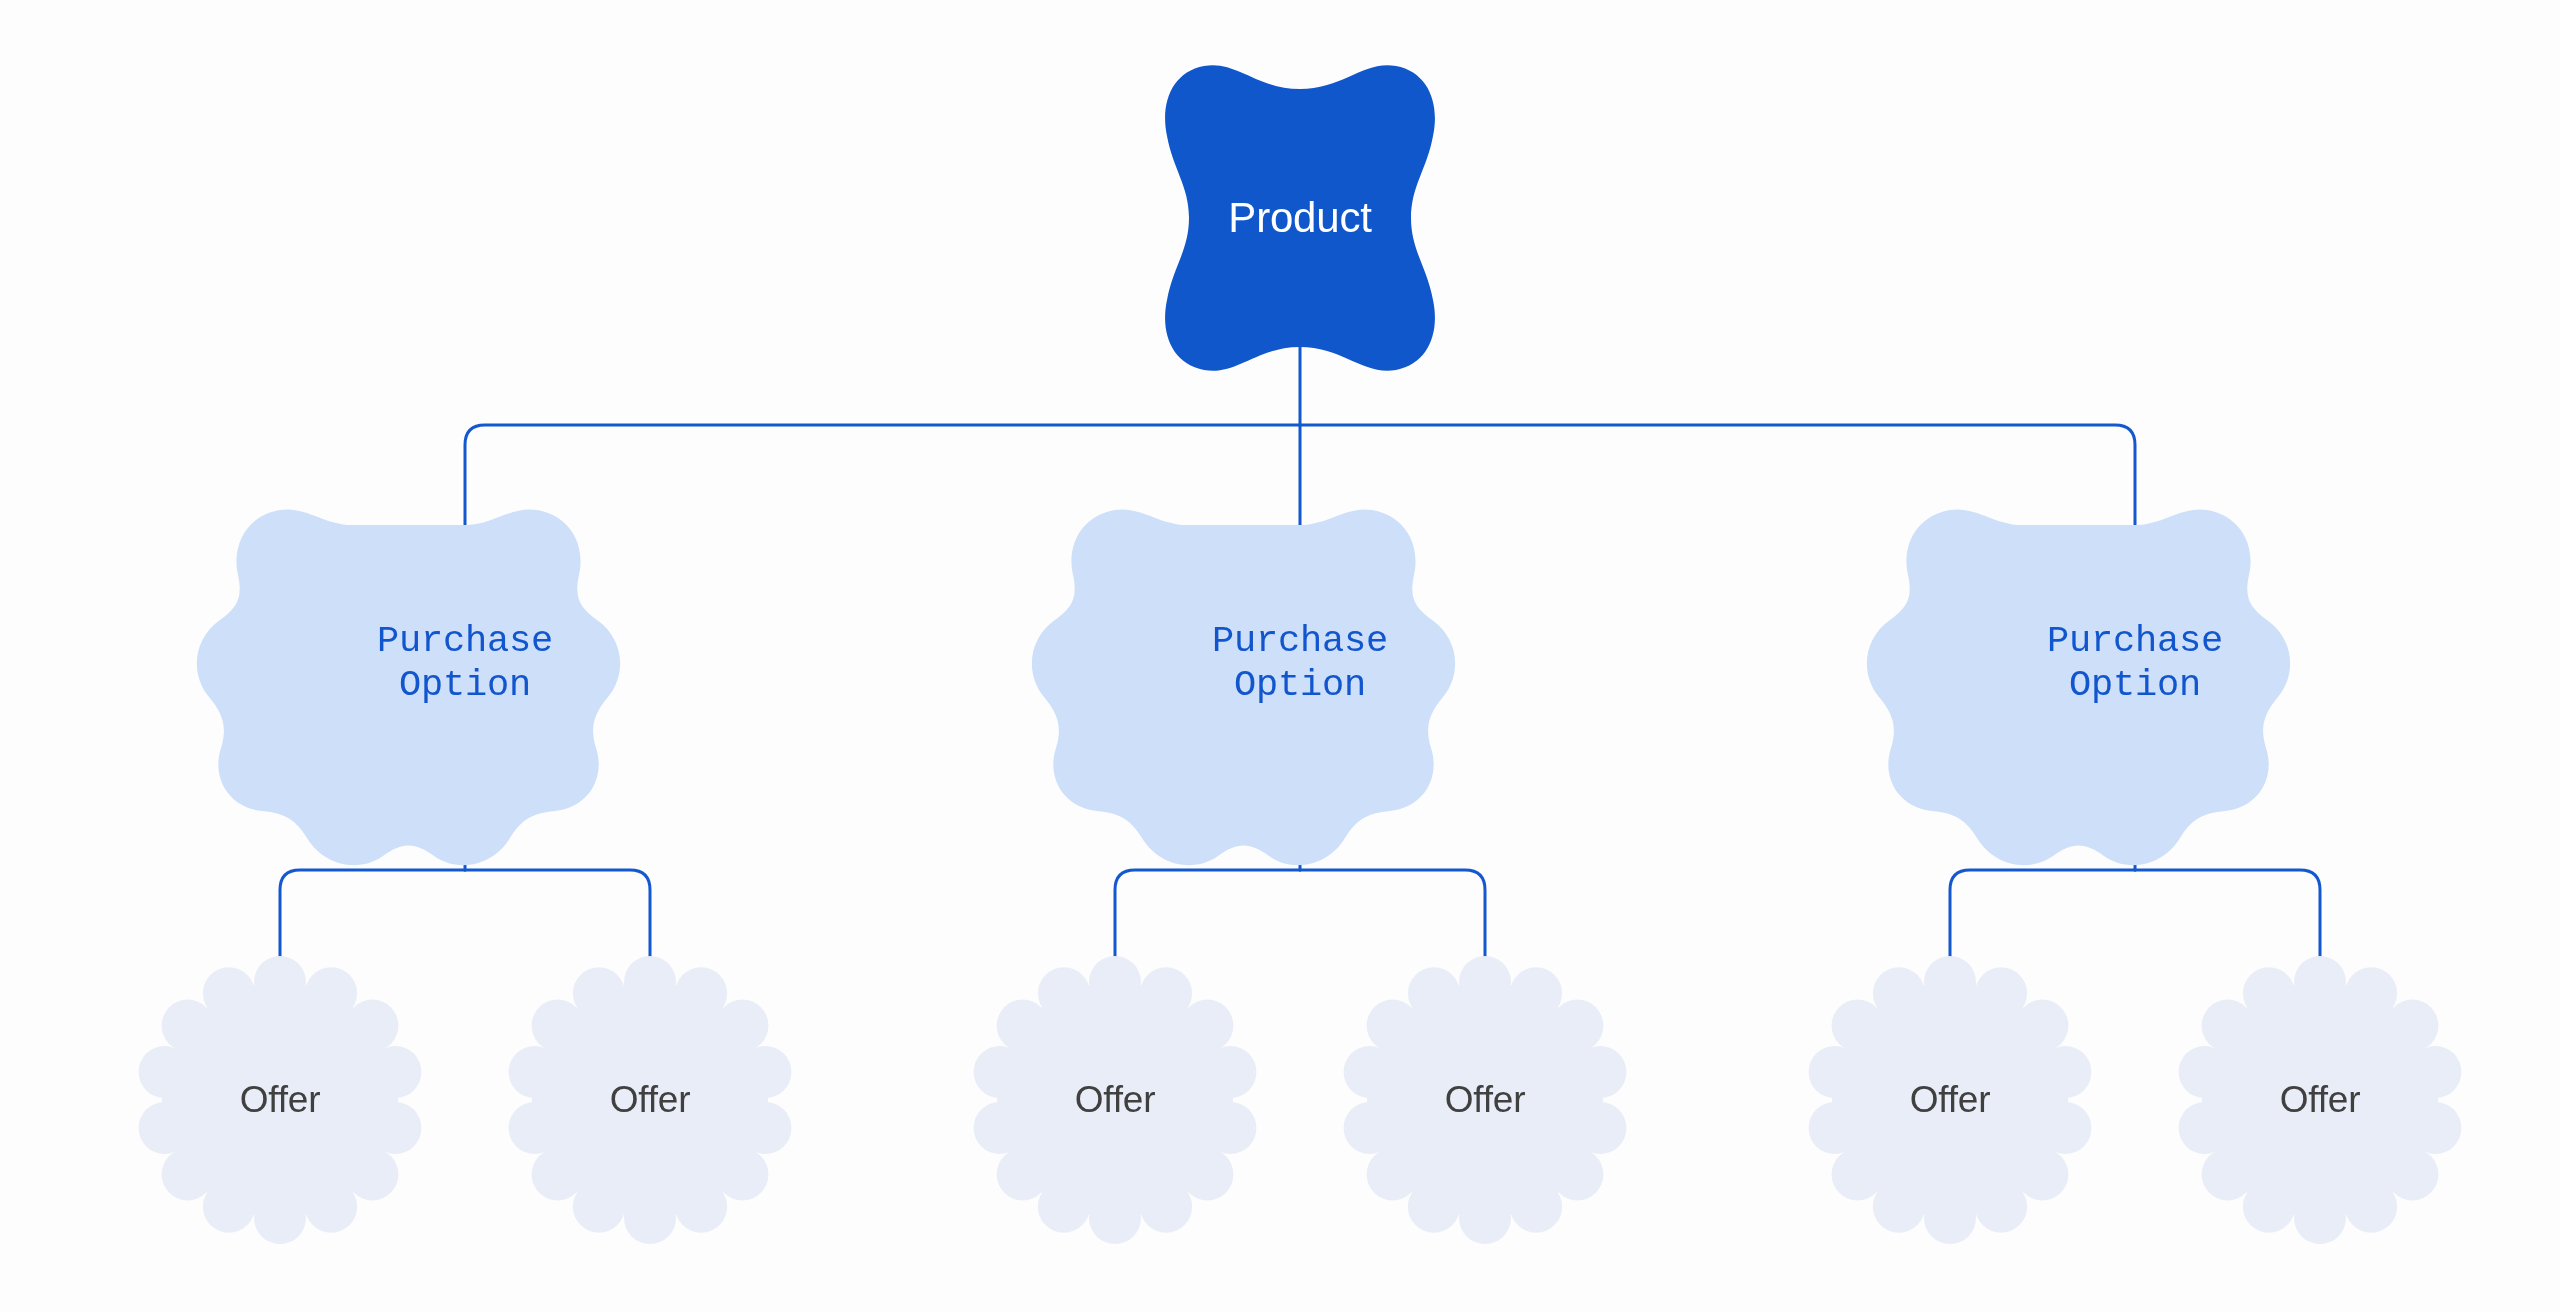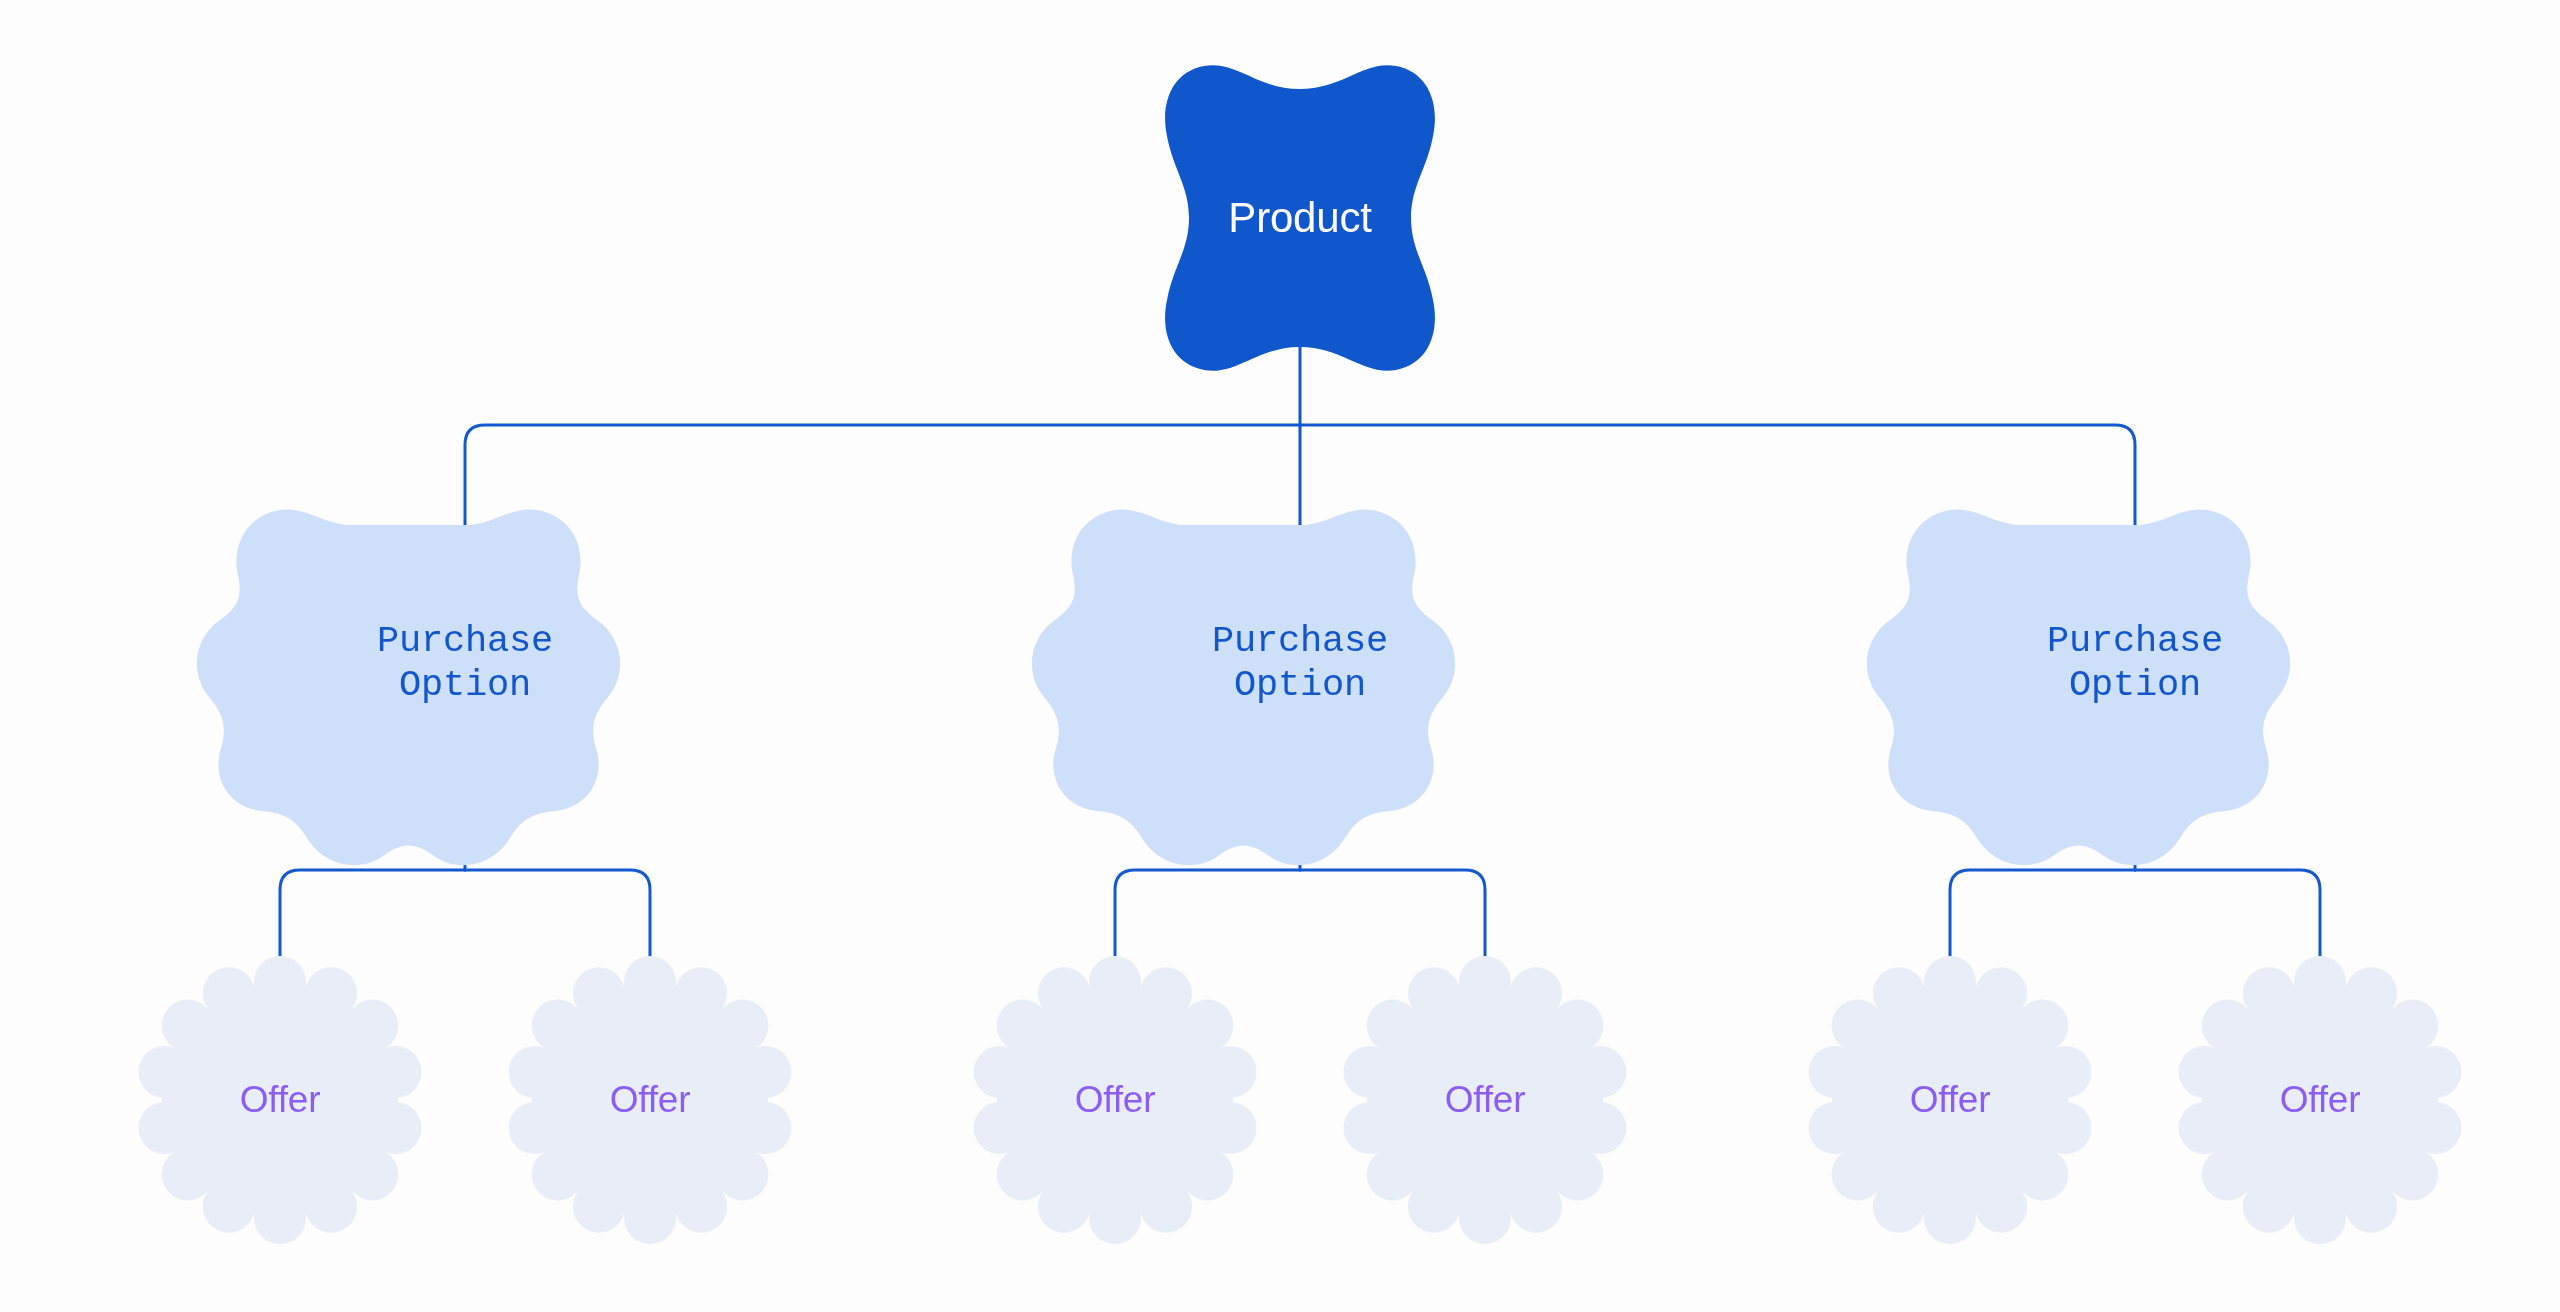--- a/index.html
+++ b/index.html
@@ -42,21 +42,21 @@
     font-size: 42px;
     color: #FFFFFF;
   }
   .label-option {
     font-size: 37px;
     color: #1256CE;
     font-family: Liberation Mono, monospace;
   }
   .label-offer {
     font-size: 37px;
-    color: #8b5cf6;
+    color: #404040;
   }
 </style>
 </head>
 <body>
 
 <div id="diagram-root">
 
   <svg class="canvas" viewBox="0 0 2560 1312" xmlns="http://www.w3.org/2000/svg">
 
     <g id="connectors" fill="none" stroke="#1358CE" stroke-width="3" stroke-linecap="round">

